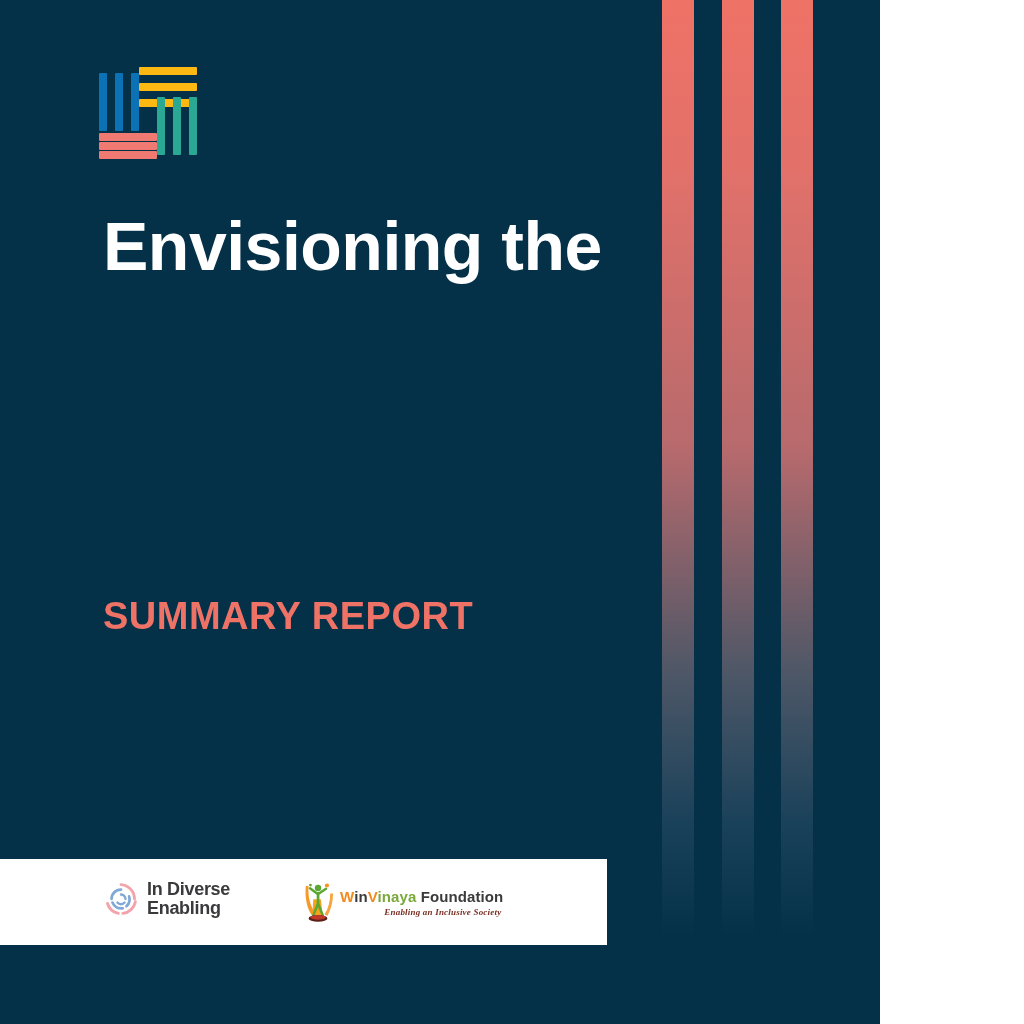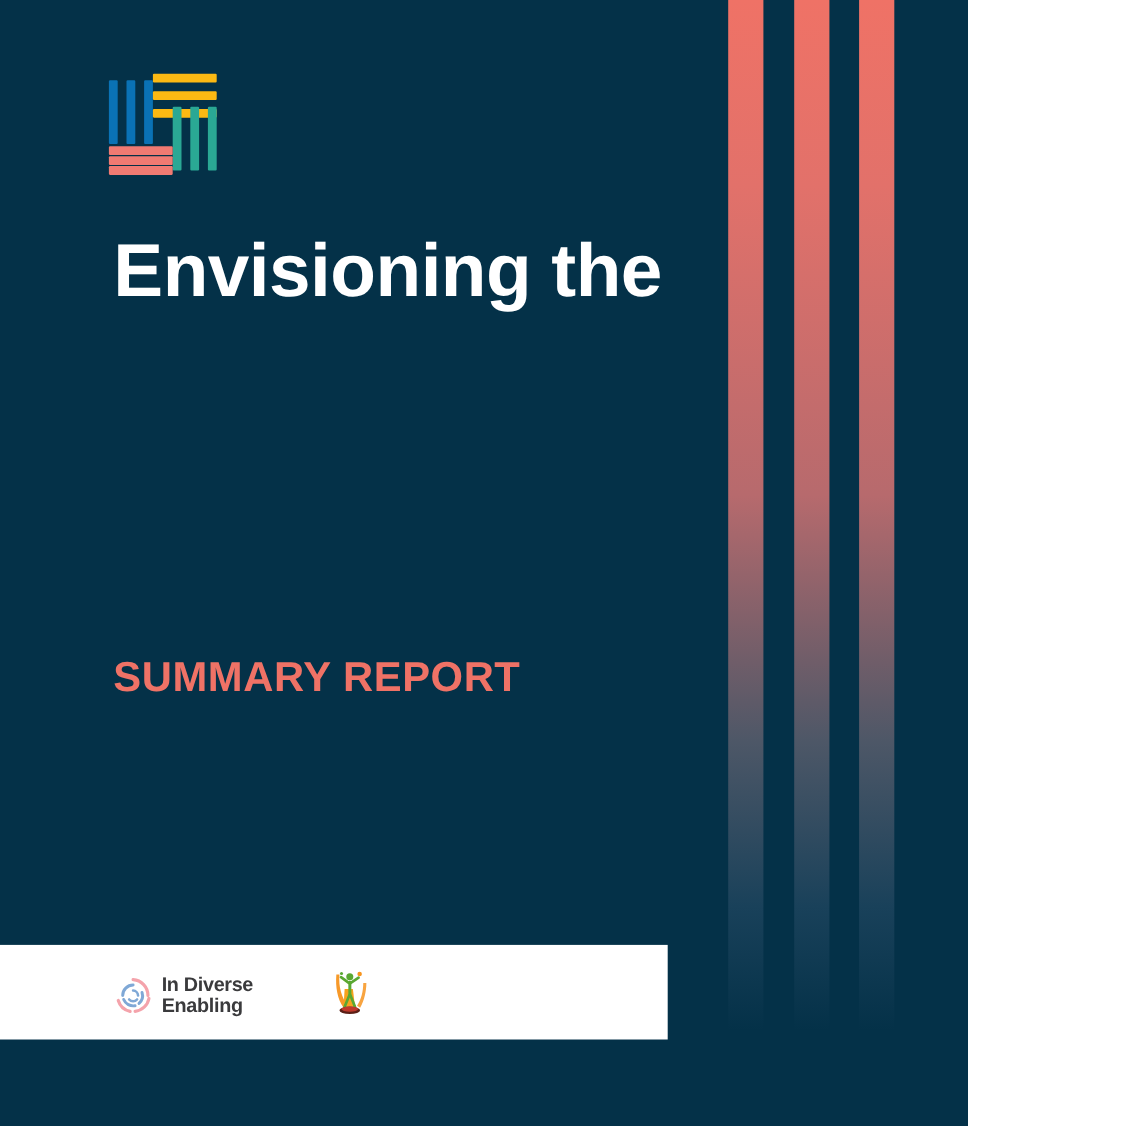--- a/index.html
+++ b/index.html
@@ -49,21 +49,21 @@
     color:#ef7266; font-size:38px; font-weight:bold;
     letter-spacing:0.5px;
   }
 
   
   .footer-bar {
     position:absolute; left:0; top:859px; width:607px; height:86px;
     background:#ffffff;
     display:flex; align-items:center;
   }
-  .partner-logos { display:flex; align-items:flex-end; gap:72px; padding-left:103px; }
+  .partner-logos { display:flex; align-items:flex-start; gap:72px; padding-left:103px; }
 
   .partner { display:flex; align-items:center; }
 
   
   .idc-mark { width:36px; height:36px; margin-right:8px; flex:none; }
   .idc-text {
     color:#3a3a3c; font-size:18px; font-weight:bold;
     line-height:19px; letter-spacing:-0.3px;
   }
   .idc-text span { display:block; }
@@ -152,18 +152,22 @@
           <path d="M18 14 L25.5 9" stroke="#5aa832" stroke-width="2.6" stroke-linecap="round"></path>
           <path d="M16.6 26 L12 37" stroke="#5aa832" stroke-width="2.6" stroke-linecap="round"></path>
           <path d="M17.6 26 L22 37" stroke="#5aa832" stroke-width="2.6" stroke-linecap="round"></path>
 
           <circle cx="26.5" cy="5.5" r="2.2" fill="#f7941e"></circle>
           <circle cx="9" cy="5" r="1.5" fill="#5aa832"></circle>
 
           <ellipse cx="17" cy="40.5" rx="10" ry="3.6" fill="#5b1f16"></ellipse>
           <ellipse cx="17" cy="39.3" rx="8" ry="2.6" fill="#c0392b"></ellipse>
         </svg>
+        <div class="wv-block">
+          <div class="wv-name"><span class="c-orange">W</span><span class="c-dark">in</span><span class="c-orange">V</span><span class="c-green">inaya</span><span class="c-dark"> Foundation</span></div>
+          <div class="wv-tag">Enabling an Inclusive Society</div>
+        </div>
       </div>
 
     </div>
   </div>
 
 </div>
 
 </body></html>

